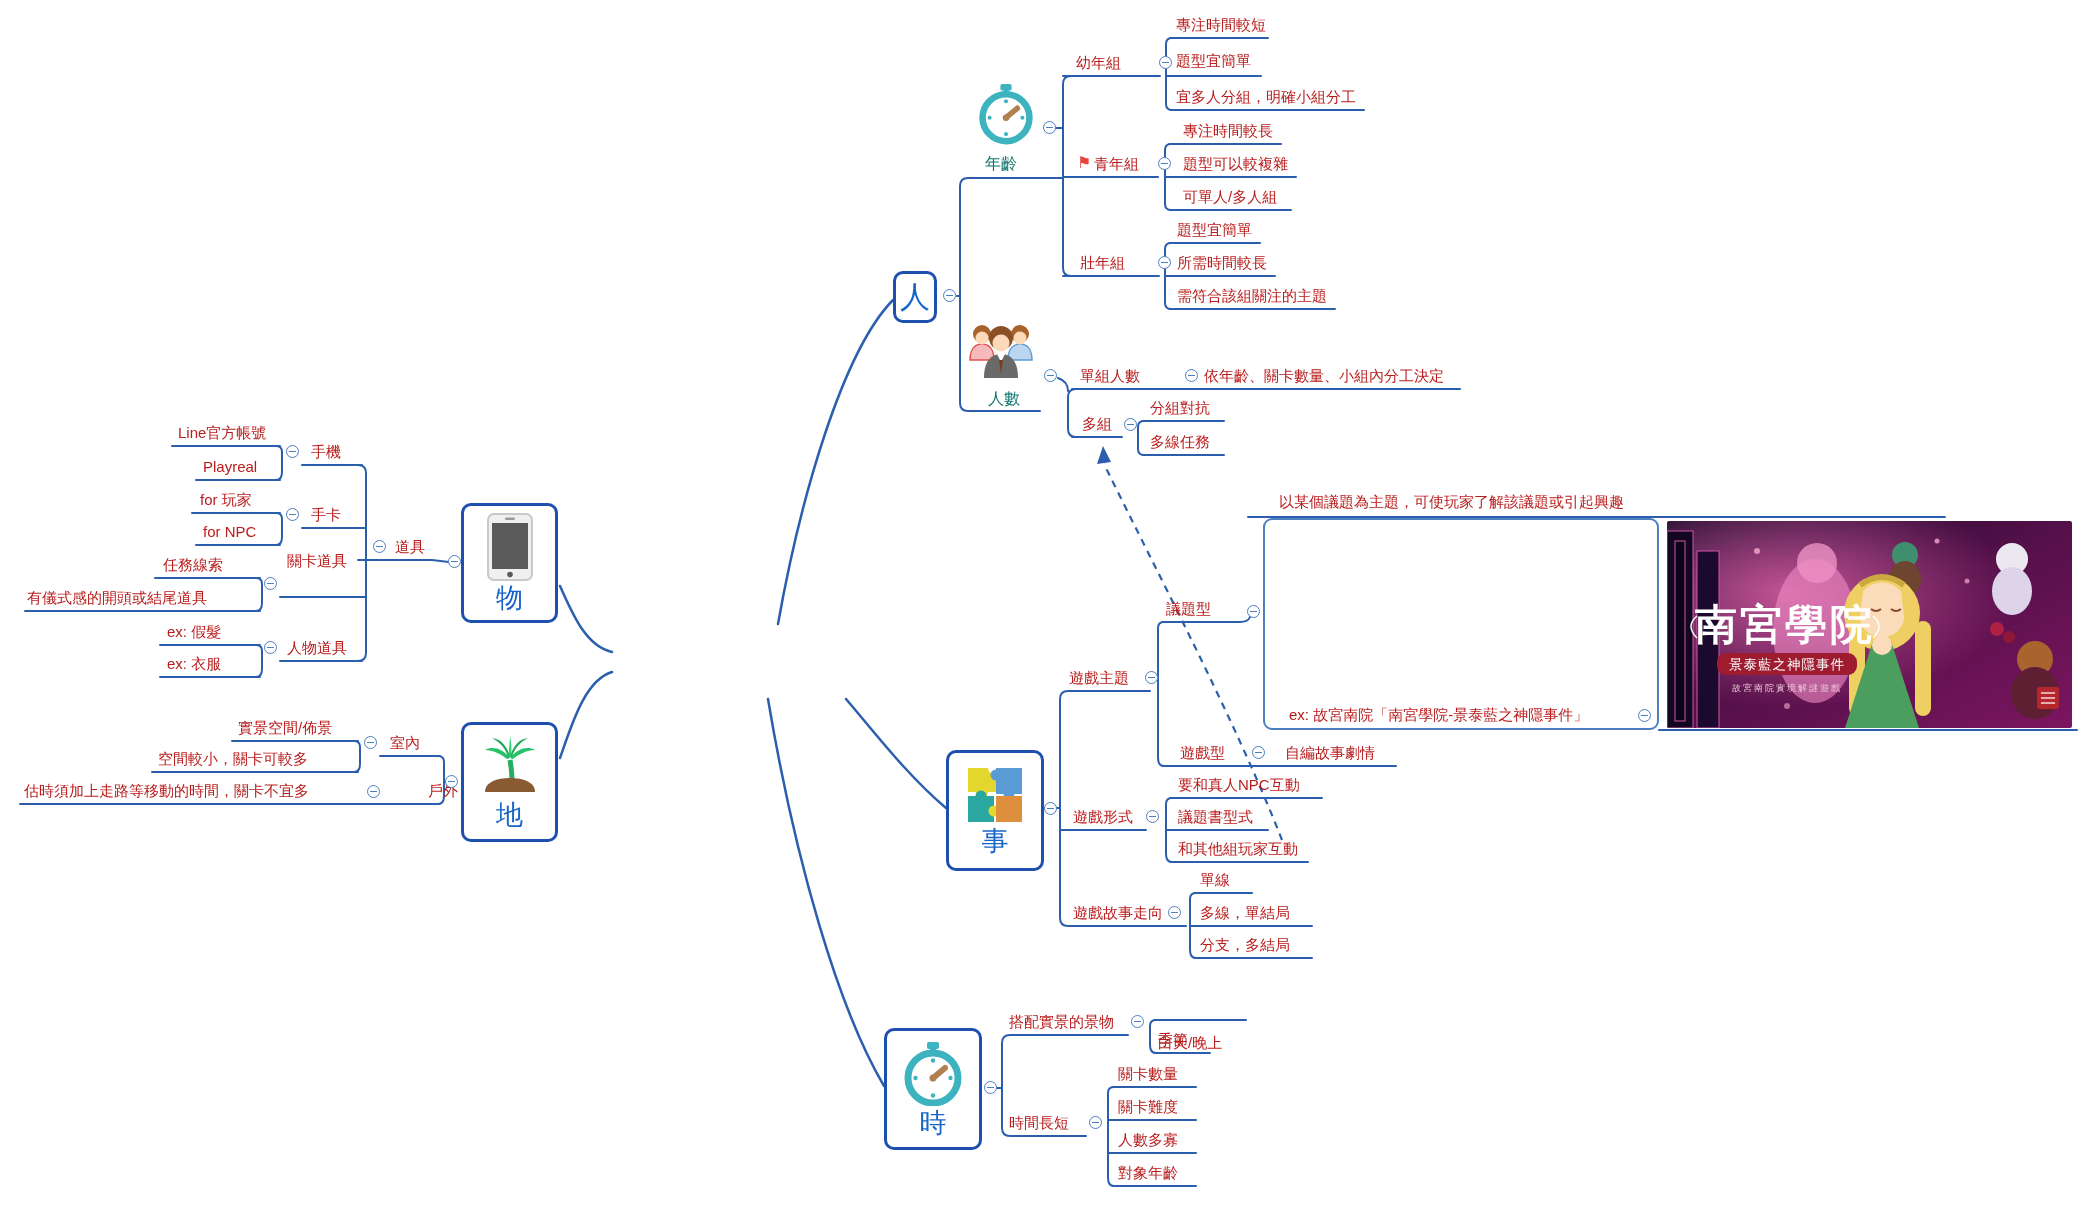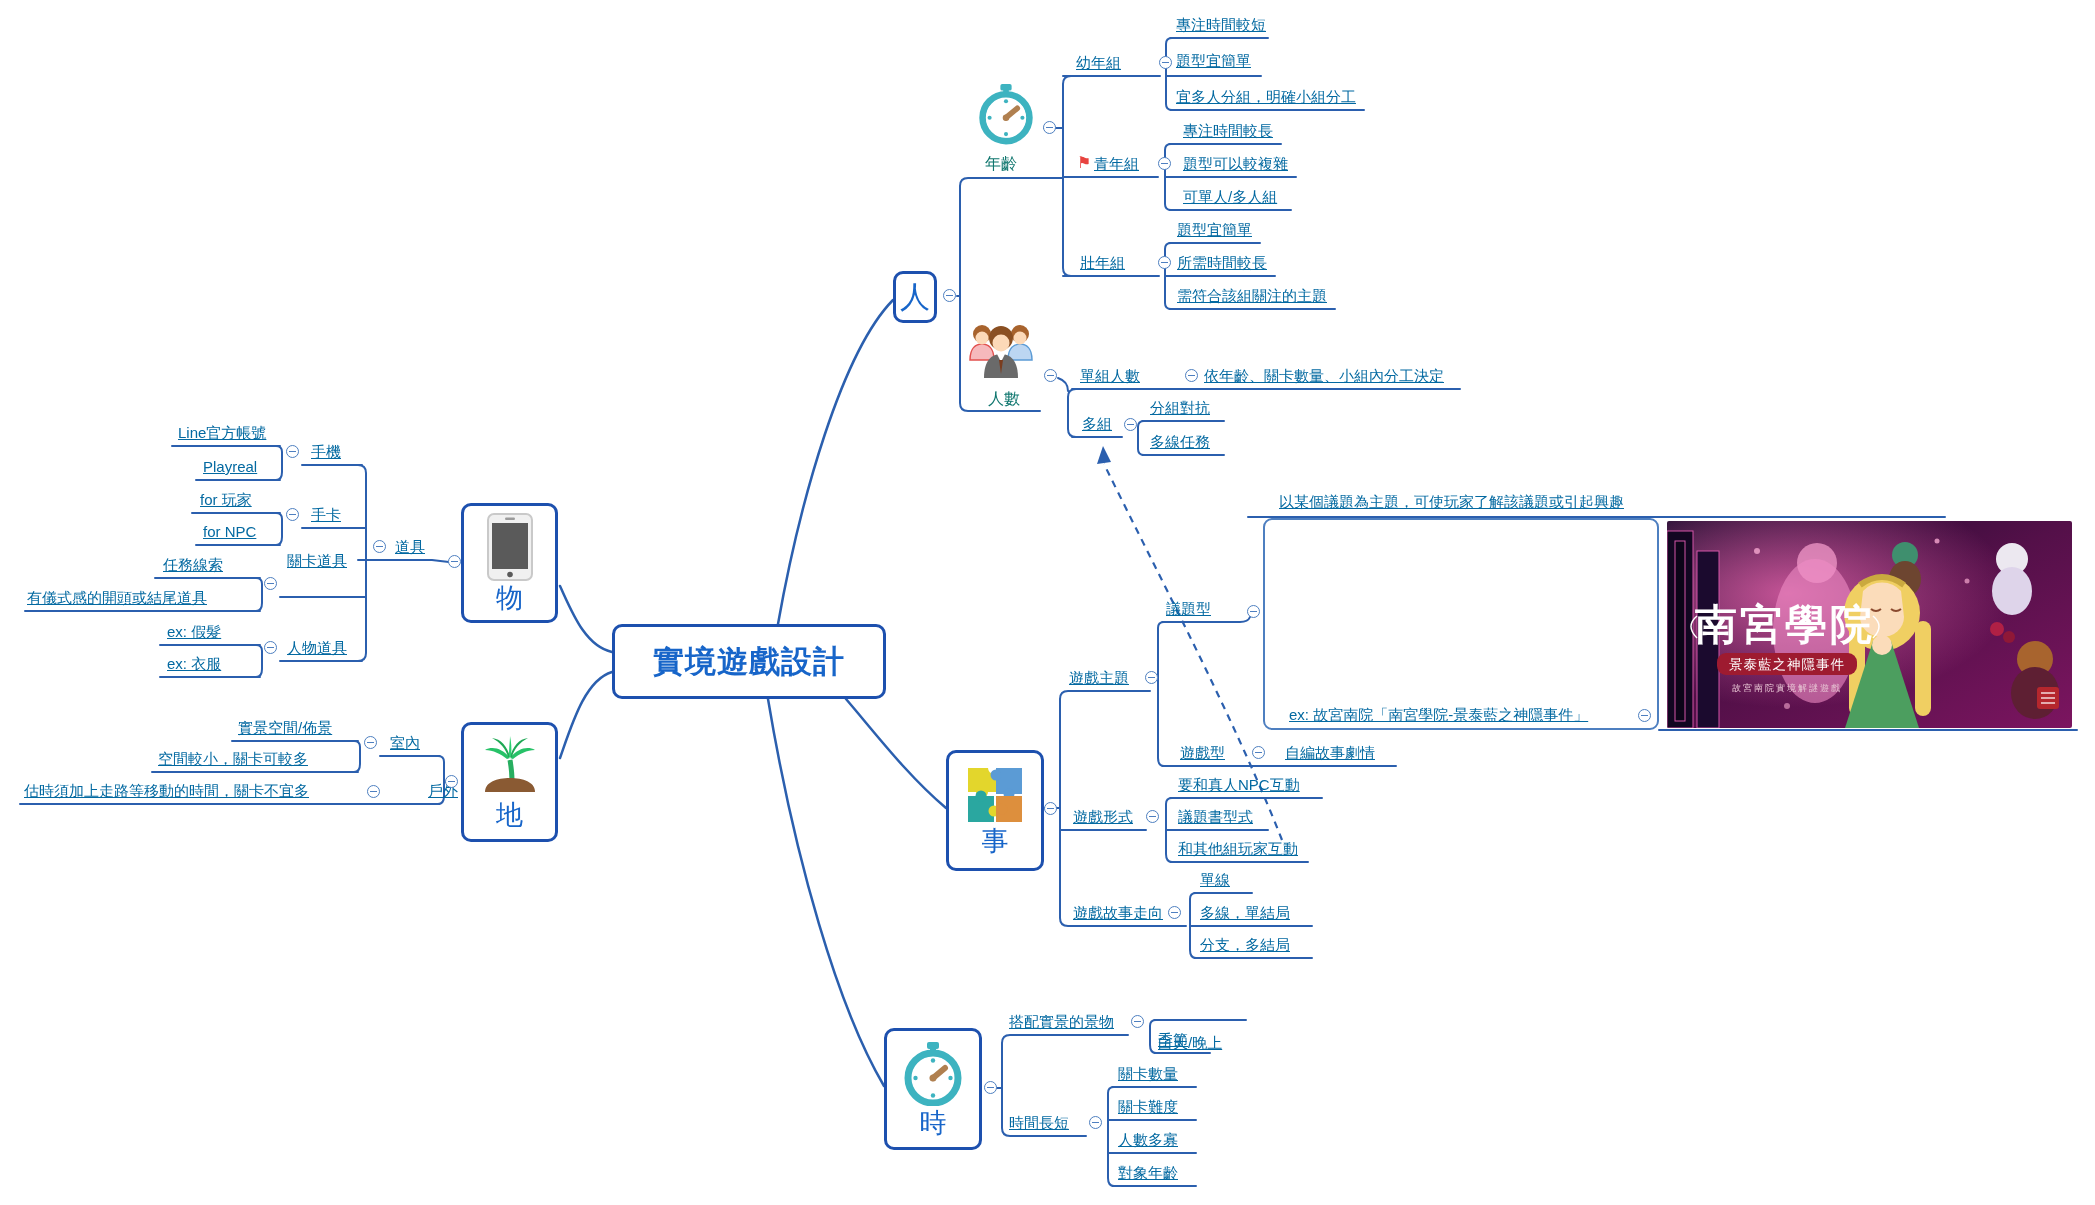--- a/index.html
+++ b/index.html
@@ -1,19 +1,19 @@
 <!DOCTYPE html>
 <html><head>
 <meta charset="utf-8">
 <style>
   html,body{margin:0;padding:0;background:#fff;}
   #stage{position:relative;width:2095px;height:1205px;background:#fff;overflow:hidden;
          font-family:"Liberation Sans","DejaVu Sans",sans-serif;}
   #wires{position:absolute;left:0;top:0;z-index:1;}
-  .t{position:absolute;z-index:3;font-size:15px;line-height:22px;color:#0369a1;white-space:nowrap;text-decoration:underline;}
+  .t{position:absolute;z-index:3;font-size:15px;line-height:22px;color:#b91c1c;white-space:nowrap;}
   .b{position:absolute;z-index:6;width:13px;height:13px;box-sizing:border-box;
      border:1.5px solid #4e7fc0;border-radius:50%;background:#fff;}
   .b::after{content:"";position:absolute;left:2px;right:2px;top:50%;height:1.5px;margin-top:-1px;background:#4e7fc0;}
   .node{position:absolute;z-index:4;box-sizing:border-box;background:#fff;border:3px solid #1d50ae;
         border-radius:10px;display:flex;flex-direction:column;align-items:center;justify-content:center;gap:2px;}
   .node .nlabel{color:#1765c9;font-size:27px;line-height:30px;}
   #central{position:absolute;z-index:4;box-sizing:border-box;background:#fff;border:3px solid #1d50ae;
         border-radius:10px;display:flex;align-items:center;justify-content:center;}
   #central .clabel{color:#1765c9;font-size:31px;font-weight:600;letter-spacing:1px;}
   .icon{display:block;}
@@ -99,23 +99,20 @@
       M 1156,1020 Q 1150,1020 1150,1026 L 1150,1045 Q 1150,1053 1156,1053
       M 1154,1020 L 1246,1020  M 1154,1053 L 1210,1053
       M 1010,1136 L 1086,1136
       M 1114,1087 Q 1108,1087 1108,1093 L 1108,1178 Q 1108,1186 1114,1186
       M 1112,1087 L 1196,1087  M 1108,1120 L 1196,1120  M 1108,1153 L 1196,1153  M 1112,1186 L 1196,1186"></path>
 
     <path fill="none" stroke="#2b5fae" stroke-width="2.2" stroke-dasharray="7 6" d="M 1282,840 C 1235,720 1160,578 1104,464"></path>
     <polygon fill="#2b5fae" points="1097,464 1111,462 1103,446"></polygon>
   </svg>
 
-  <div id="central" style="left:612px;top:624px;width:274px;height:75px;">
-    <span class="clabel">實境遊戲設計</span>
-  </div>
 
   <div class="node" style="left:893px;top:271px;width:44px;height:52px;">
     <span class="nlabel" style="font-size:30px;">人</span>
   </div>
 
   <div class="node" style="left:461px;top:503px;width:97px;height:120px;">
     <svg class="icon" width="46" height="68" viewBox="0 0 46 68">
       <rect x="1" y="1" width="44" height="66" rx="6" fill="#f0f0f0" stroke="#c9c9c9" stroke-width="2"></rect>
       <rect x="5" y="10" width="36" height="46" fill="#5a5a5a"></rect>
       <rect x="18" y="4.5" width="10" height="2.5" rx="1.2" fill="#9a9a9a"></rect>

